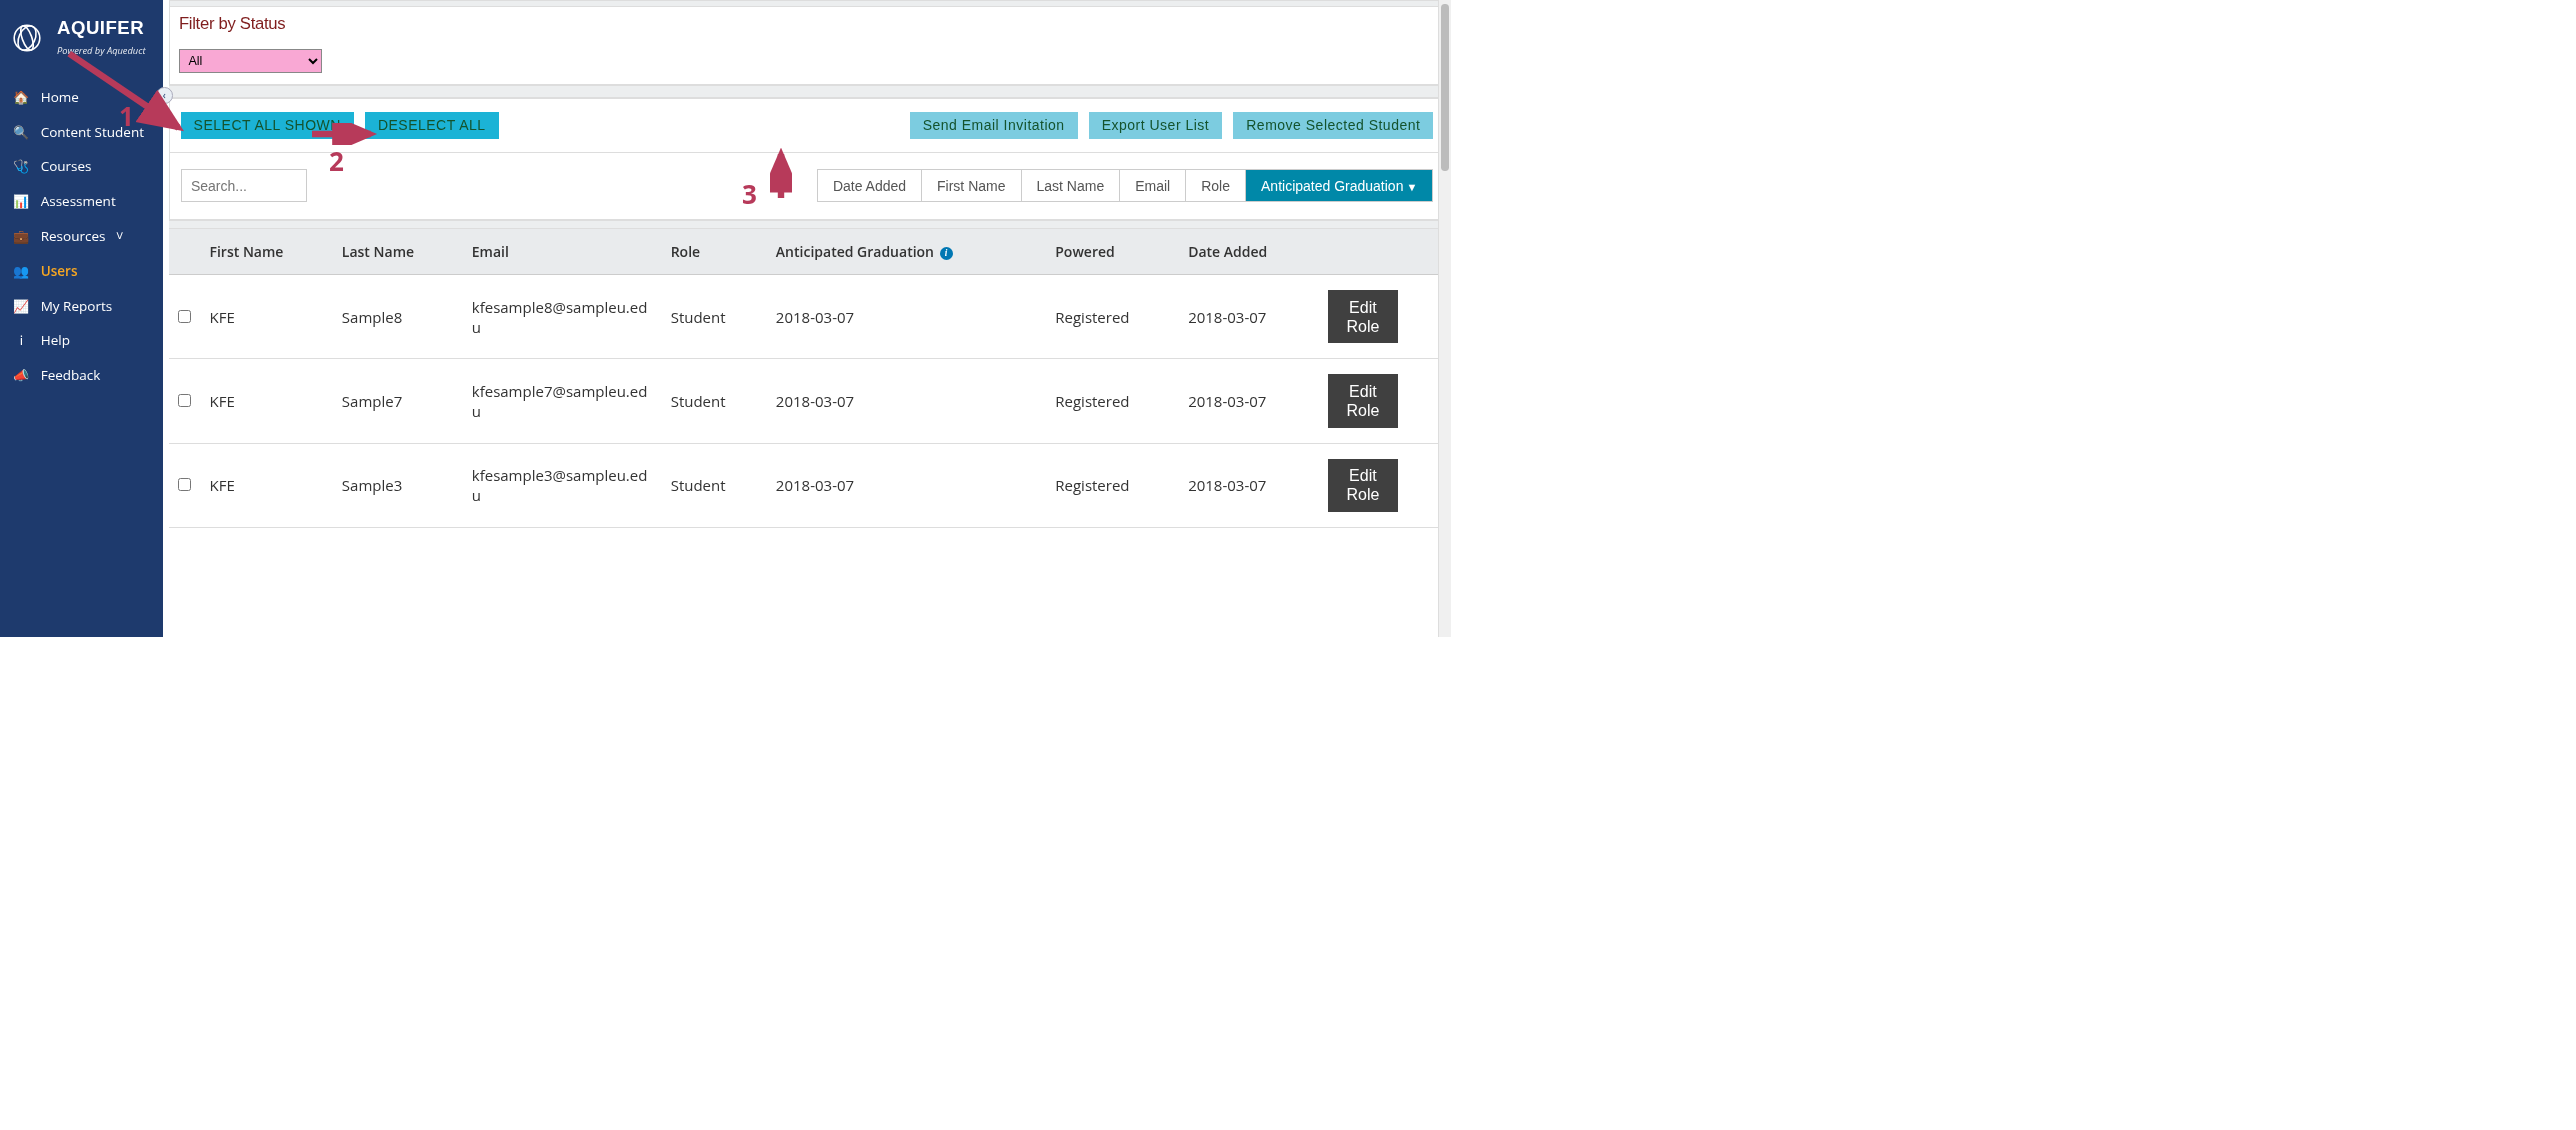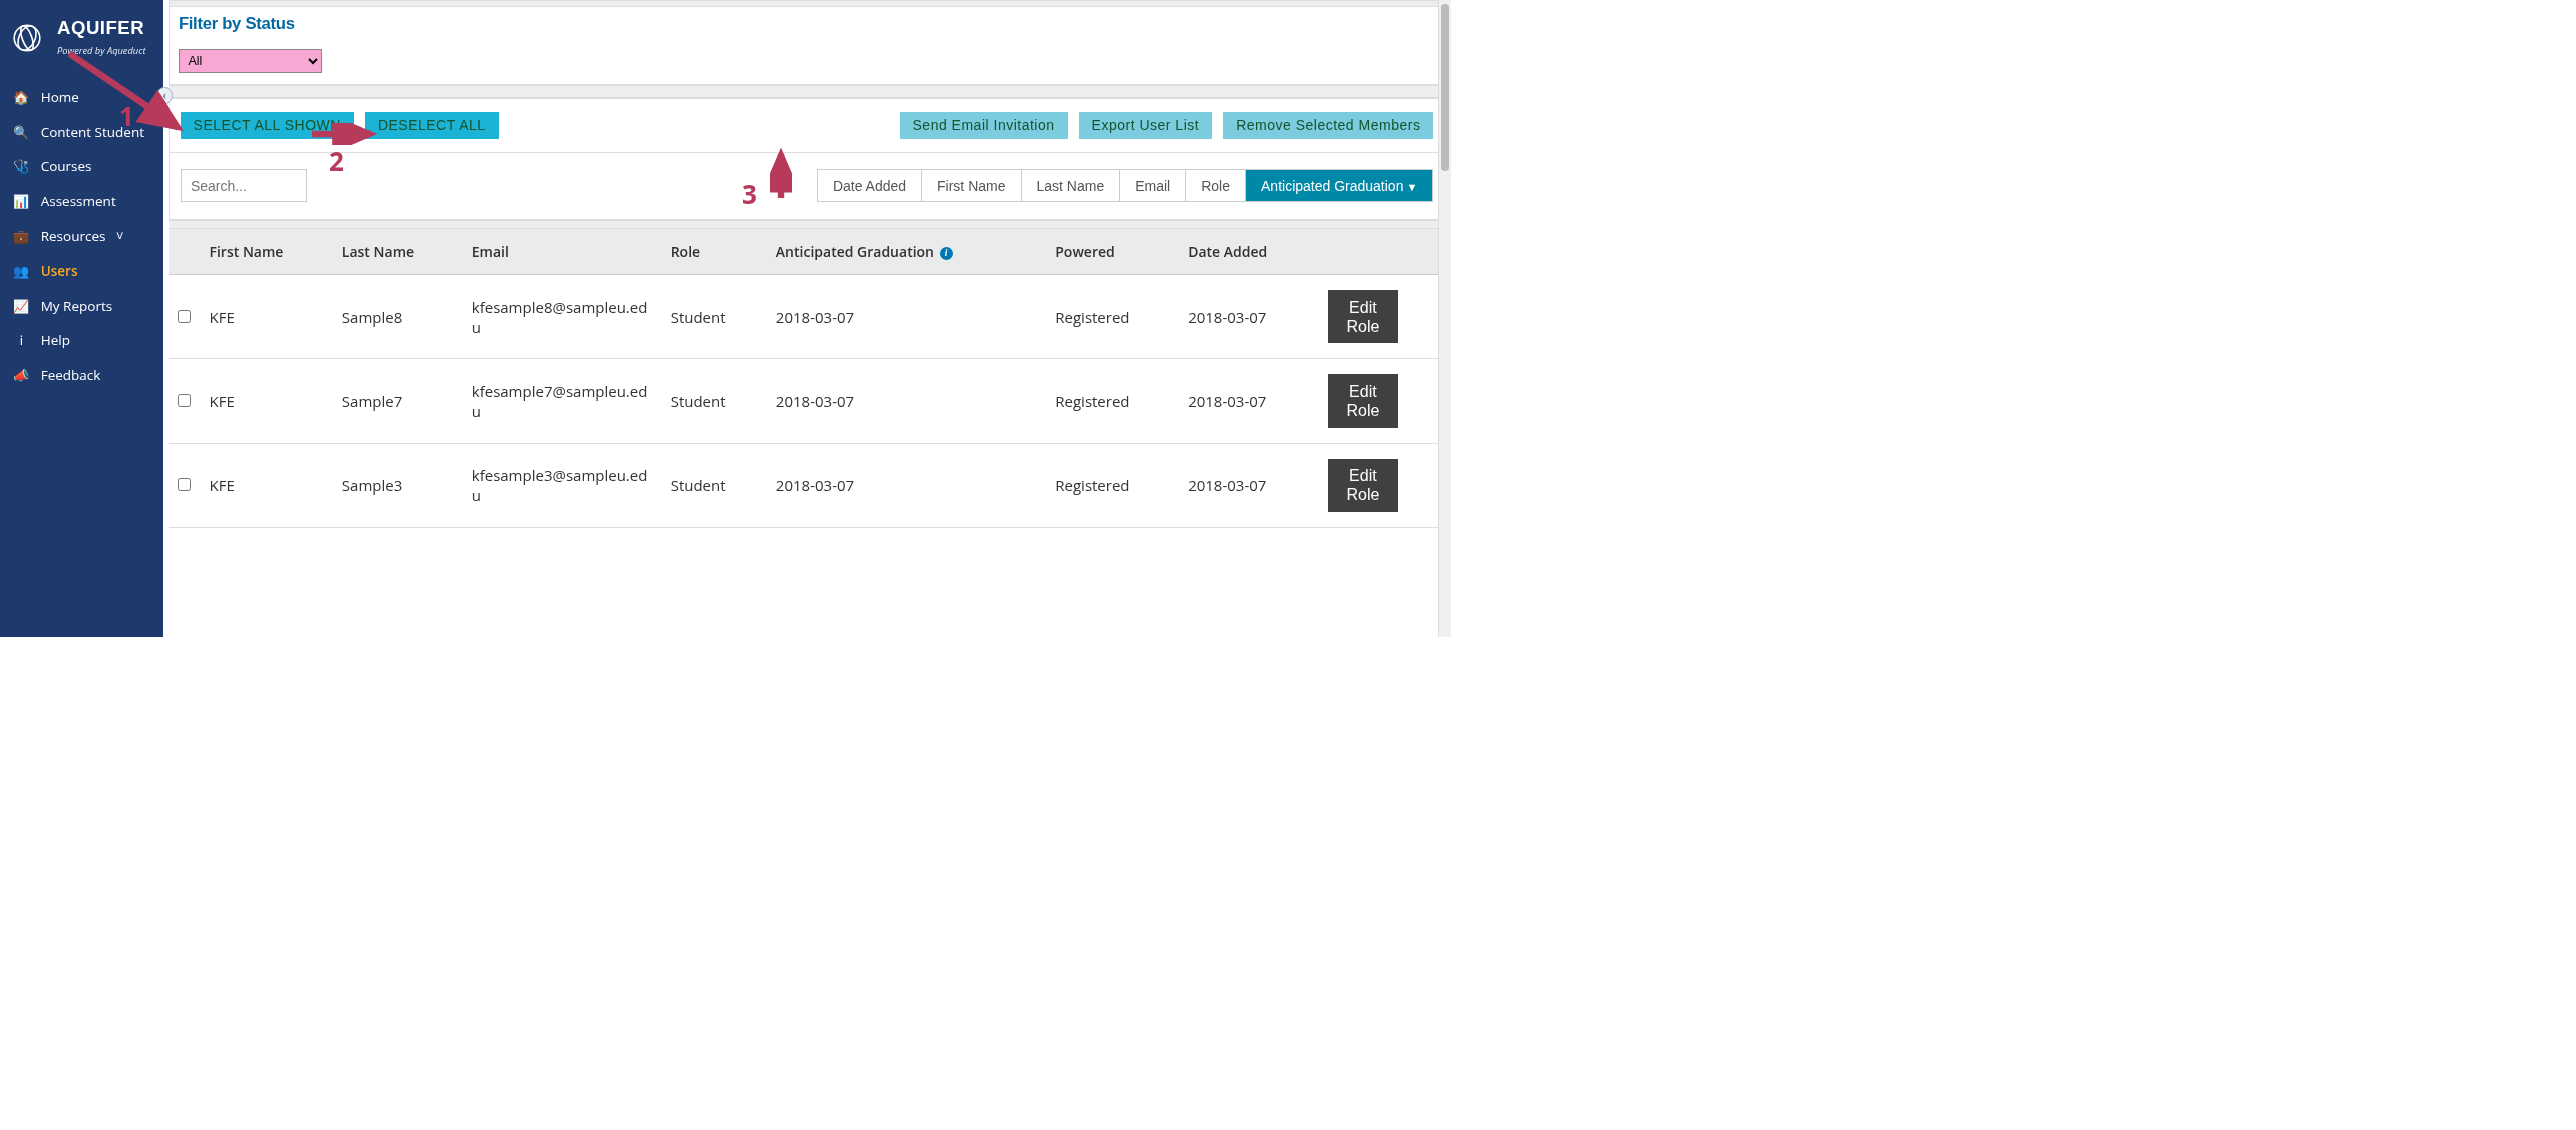--- a/index.html
+++ b/index.html
@@ -20,21 +20,21 @@
   .nav li .nav-icon { width: 16.7px; text-align: center; font-size: 13px; }
 
   
   .collapse-toggle { position: absolute; left: 156px; top: 87px; width: 16.7px; height: 16.7px; border-radius: 50%; background: #e9eef5; border: 0.9px solid #aab; color: #1e3a6d; font-size: 10.2px; display:flex; align-items:center; justify-content:center; cursor:pointer; z-index: 5; }
 
   
   .main { flex: 1; display: flex; flex-direction: column; overflow-y: auto; background: #fff; }
 
   
   .filter-box { margin: 0 5.6px 0 5.6px; padding: 7.4px 9.3px 11px 9.3px; border: 0.9px solid #ddd; background:#fff; }
-  .filter-label { font-weight: 700; font-size: 16.7px; color:#0369a1; font-family: Arial, sans-serif; letter-spacing: -0.3px; }
+  .filter-label { font-weight: 400; font-size: 16.7px; color:#7f1d1d; font-family: Arial, sans-serif; letter-spacing: -0.3px; }
   .filter-select { display:block; width: 143px; padding: 2.8px 4.6px; font-size: 12.5px; border: 0.9px solid #888; margin-top: 15px; background:#f9a8d4; }
 
   .gap-strip { height: 13px; background: #eceeef; border-top:0.9px solid #ddd; border-bottom:0.9px solid #ddd; margin: 0 5.6px;}
 
   
   .toolbar { display:flex; align-items:center; padding: 13px 11px; gap: 11px; border:0.9px solid #ddd; margin: 0 5.6px; background:#fff;}
   .toolbar .spacer { flex:1; }
   .btn { padding: 5.6px 13px; font-size: 14px; border:none; cursor:pointer; color:#14532d; letter-spacing: 0.5px; white-space:nowrap; }
   .btn.primary { background: #1BB3D6; }
   .btn.secondary { background: #7ccce0; }
@@ -138,21 +138,21 @@
       </select>
     </div>
     <div class="gap-strip"></div>
 
     <div class="toolbar">
       <button class="btn primary">SELECT ALL SHOWN</button>
       <button class="btn primary">DESELECT ALL</button>
       <span class="spacer"></span>
       <button class="btn secondary">Send Email Invitation</button>
       <button class="btn secondary">Export User List</button>
-      <button class="btn secondary">Remove Selected Members</button>
+      <button class="btn secondary">Remove Selected Student</button>
     </div>
 
     <div class="searchrow">
       <input type="text" class="searchbox" placeholder="Search..." style="">
       <div class="sort-buttons">
         <button class="sort-btn">Date Added</button>
         <button class="sort-btn">First Name</button>
         <button class="sort-btn">Last Name</button>
         <button class="sort-btn">Email</button>
         <button class="sort-btn">Role</button>

